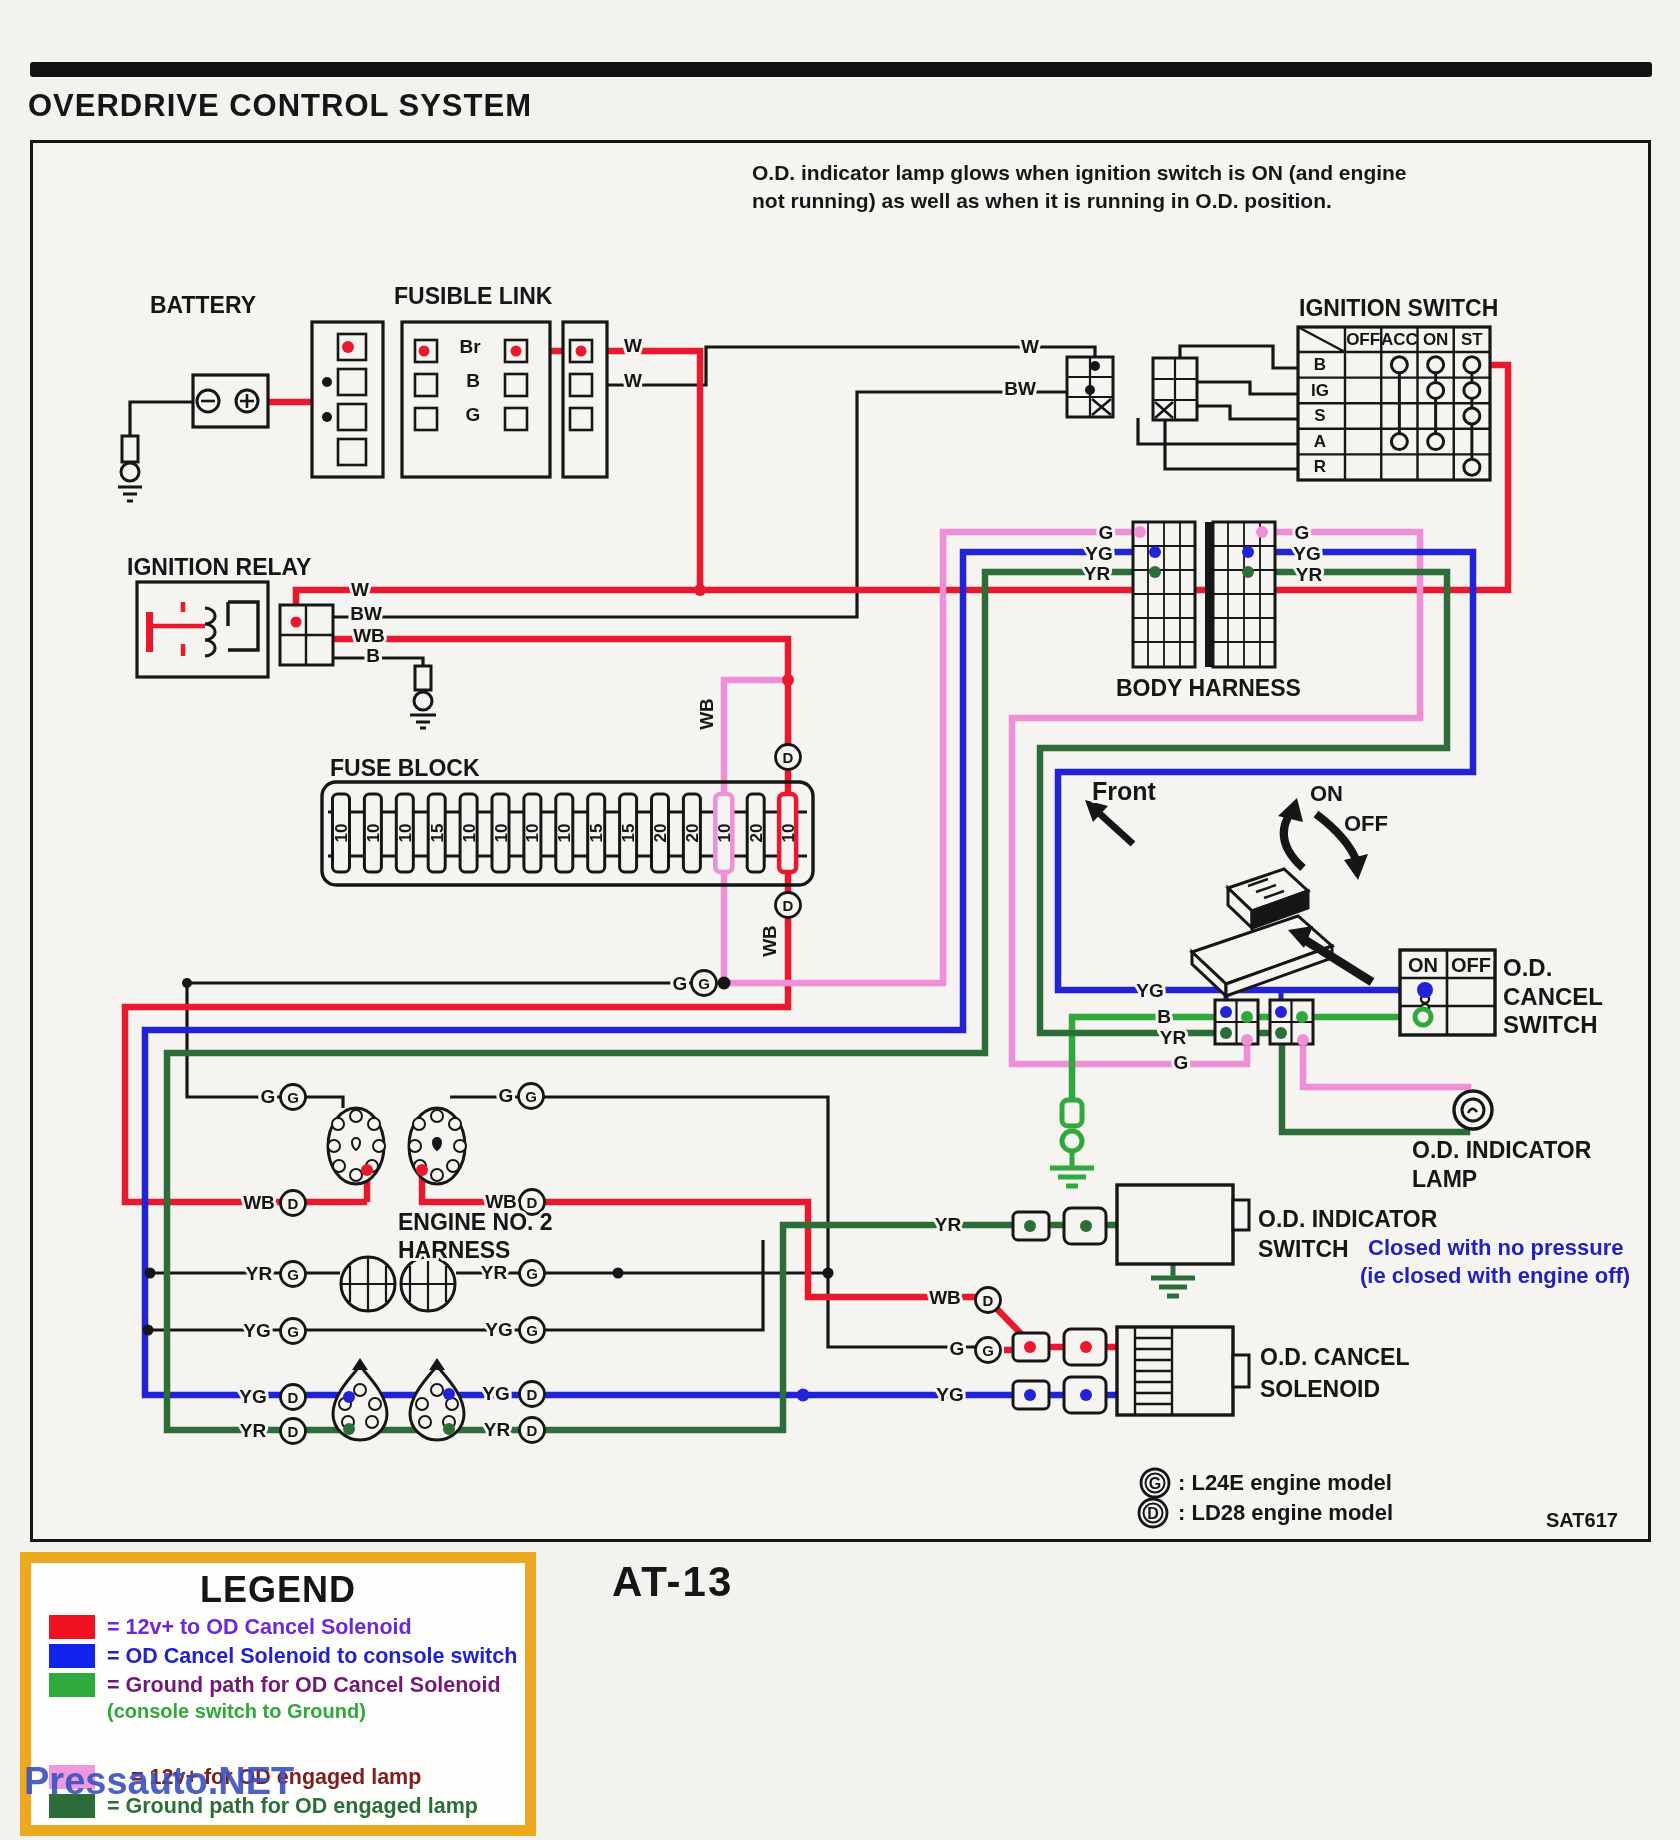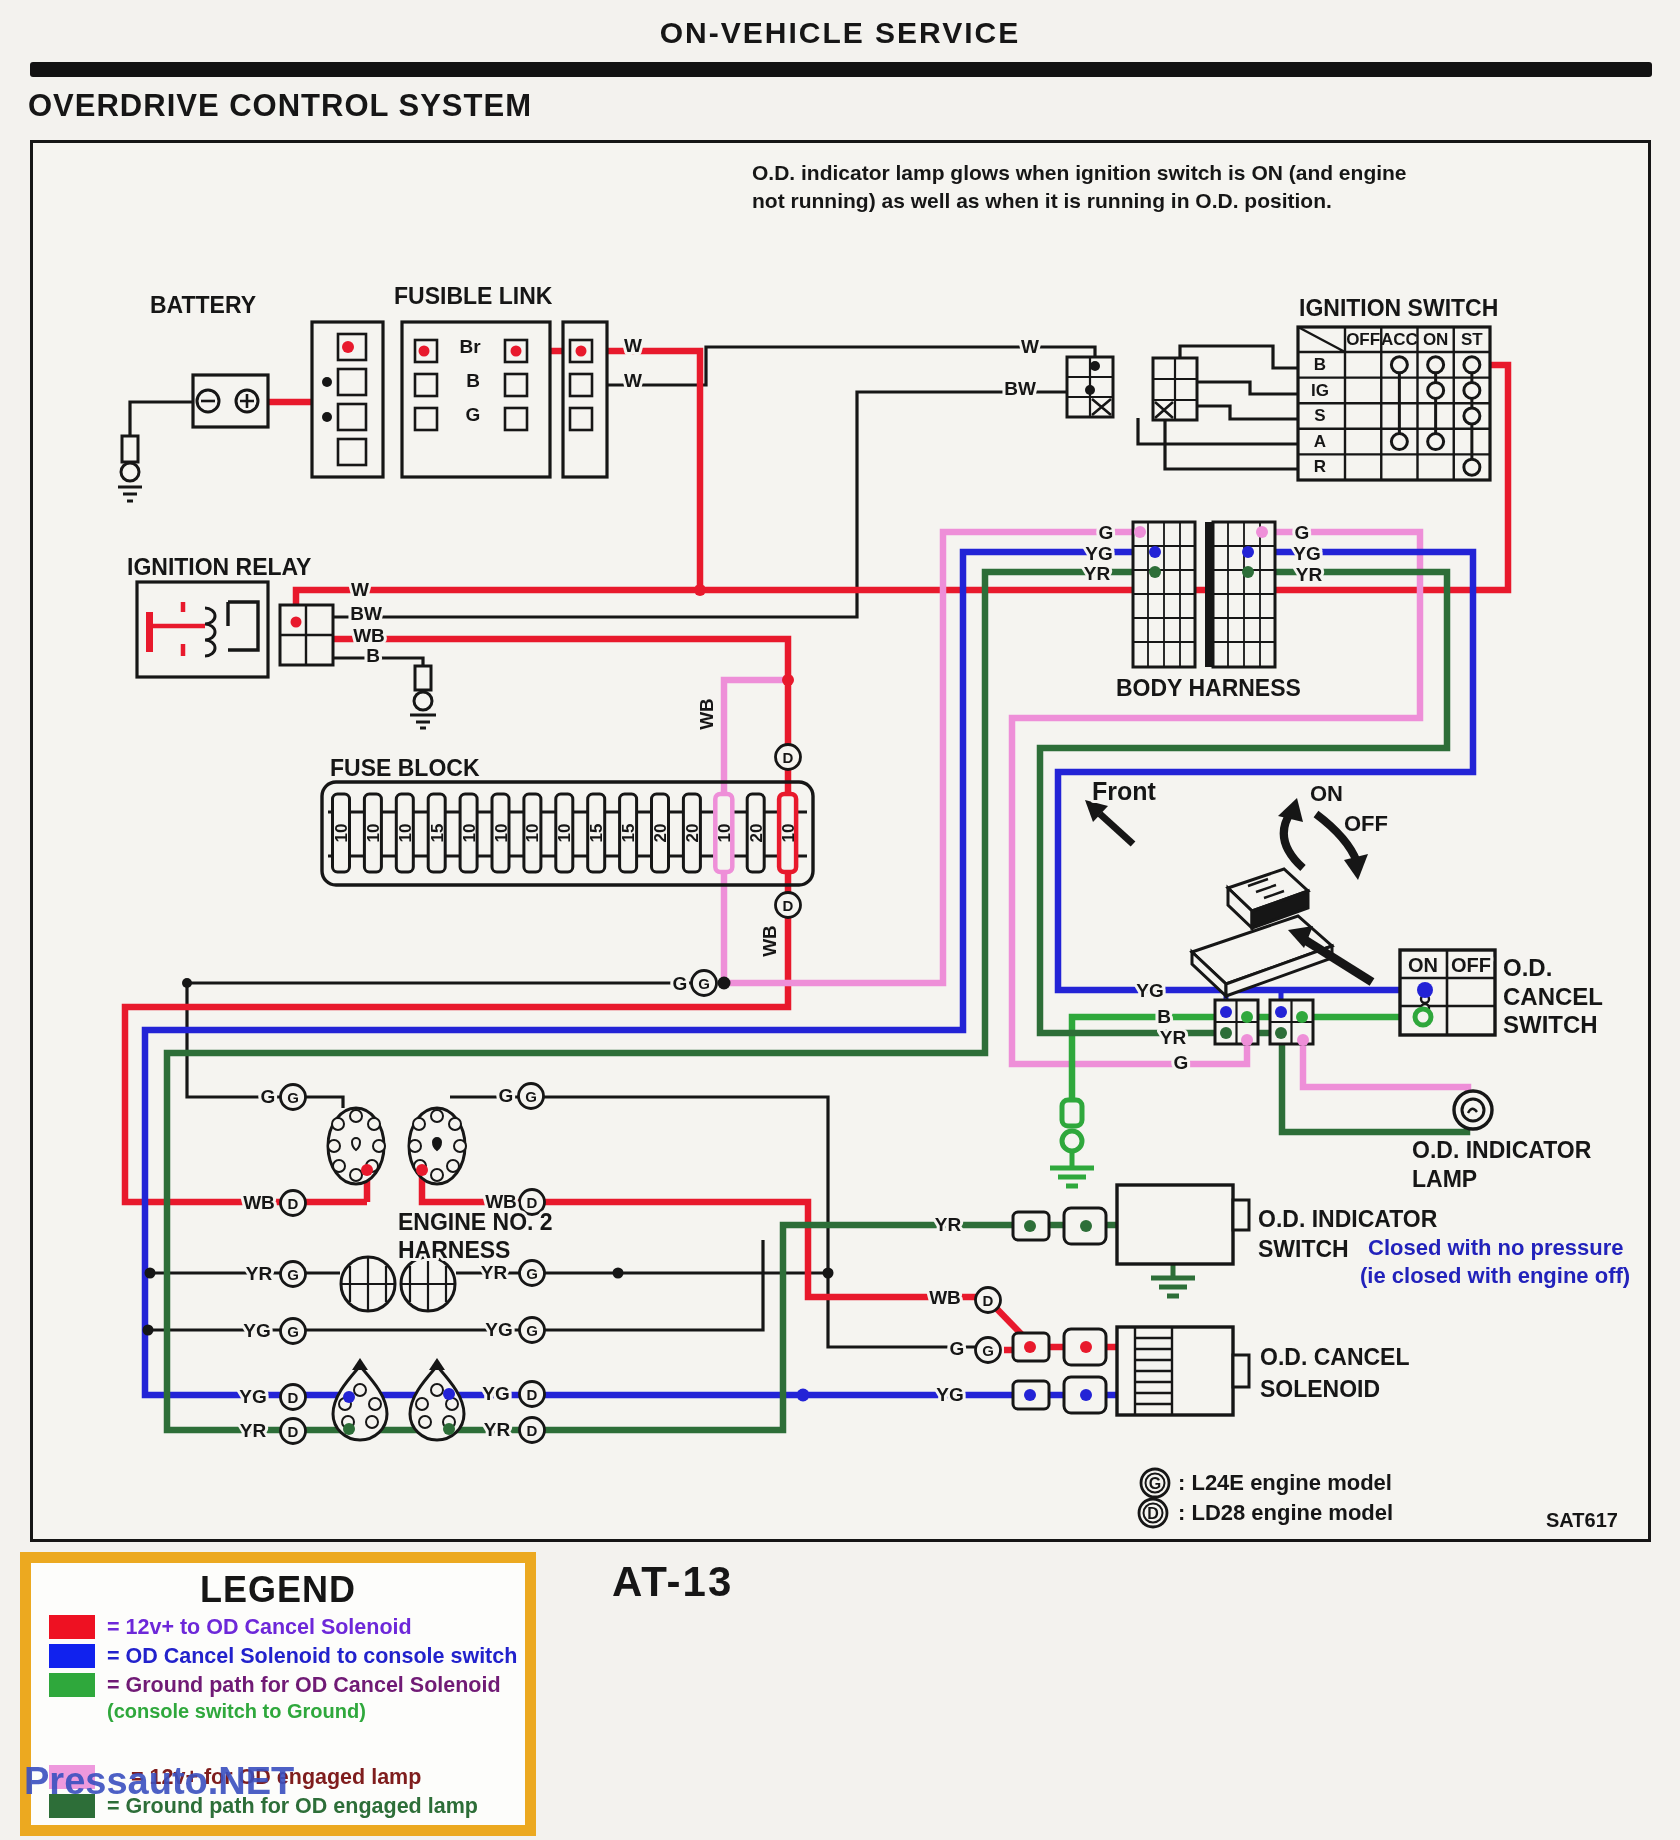--- a/index.html
+++ b/index.html
@@ -20,21 +20,20 @@
   .legend-cont{margin-left:76px;font-size:20px;font-weight:bold;line-height:26px;}
   .gap-row{margin-top:40px;}
   .watermark{left:24px;top:1760px;font-size:38px;font-weight:bold;color:#3a50c0;z-index:5;opacity:0.9;}
   text{font-family:"Liberation Sans",sans-serif;font-weight:bold;}
   .lbl{paint-order:stroke;stroke:#f5f4f0;stroke-width:6px;stroke-linejoin:round;}
 </style>
 </head>
 <body>
 
 <div id="stage">
-  <div class="abs page-title">ON-VEHICLE SERVICE</div>
   <div class="abs top-bar"></div>
   <div class="abs section-title">OVERDRIVE CONTROL SYSTEM</div>
   <div class="abs diagram-box"></div>
 
   <svg width="1680" height="1840" viewBox="0 0 1680 1840">
 
     <g stroke="#161616" stroke-width="3.2" fill="none">
       <path d="M206,402 H130 V436"></path>
       <path d="M327,382 V452 M338,382 H327 M338,417 H327 M338,452 H327"></path>
       <path d="M437,385 H505 M437,419 H505"></path>

